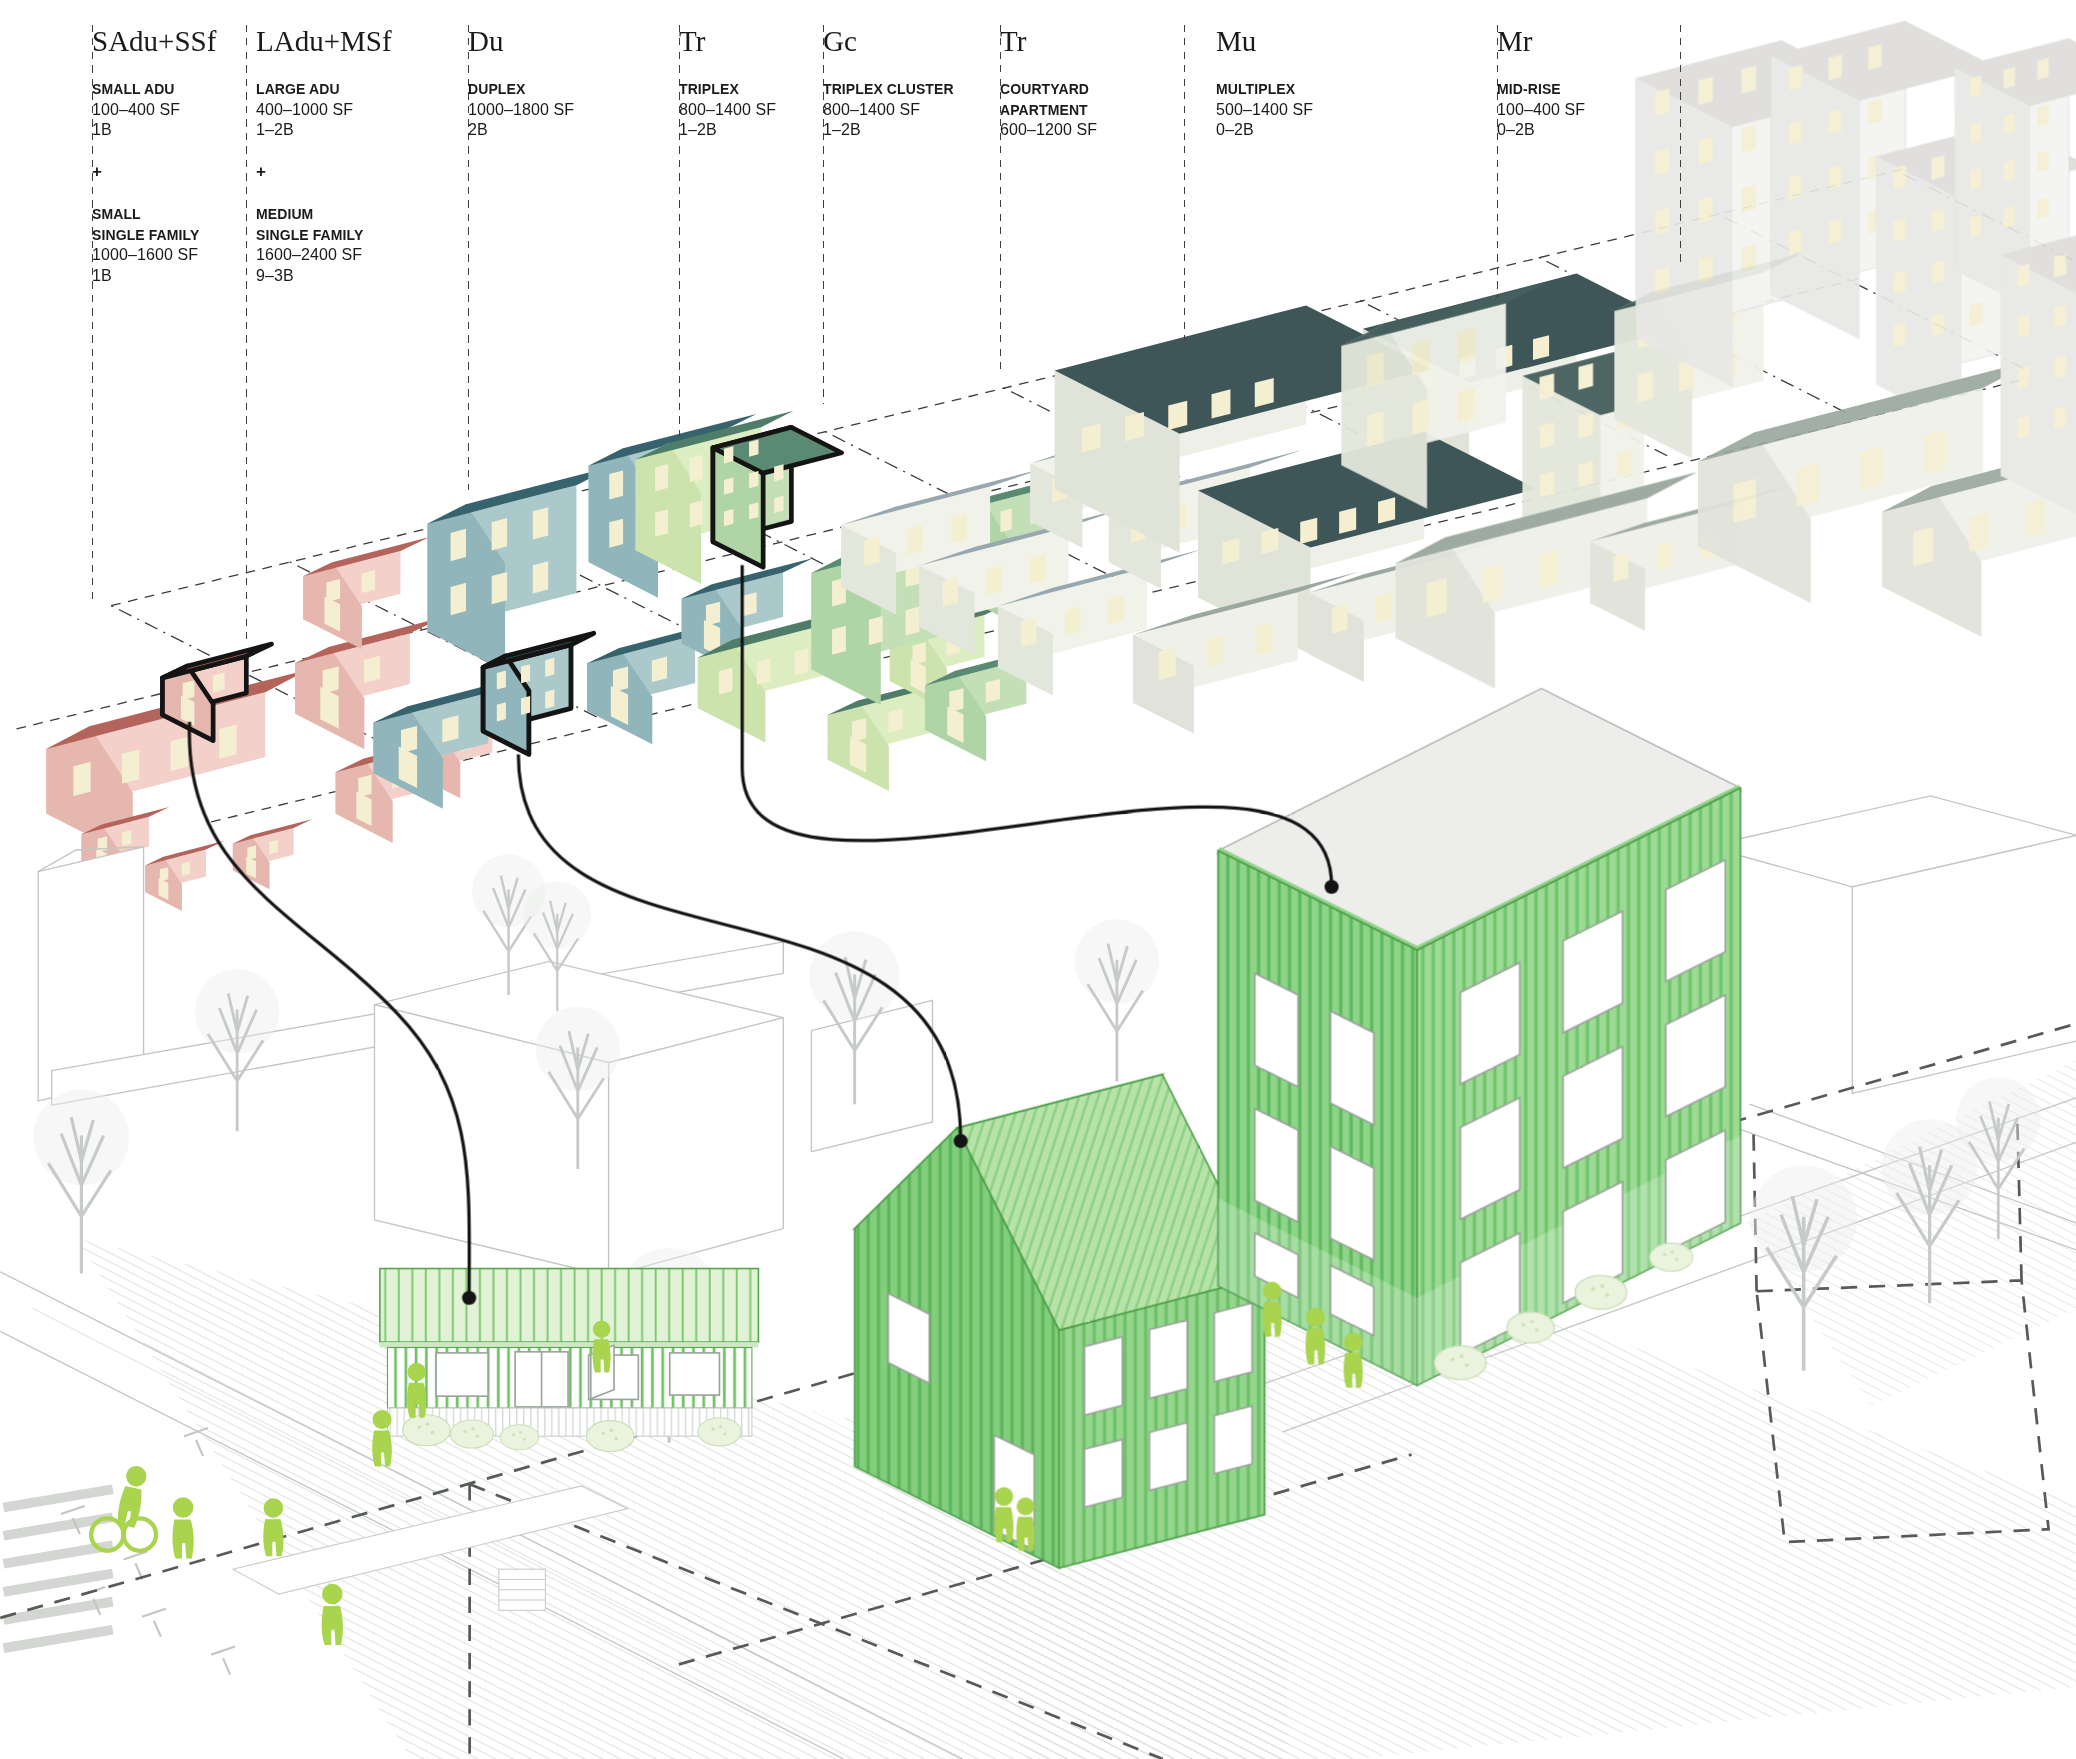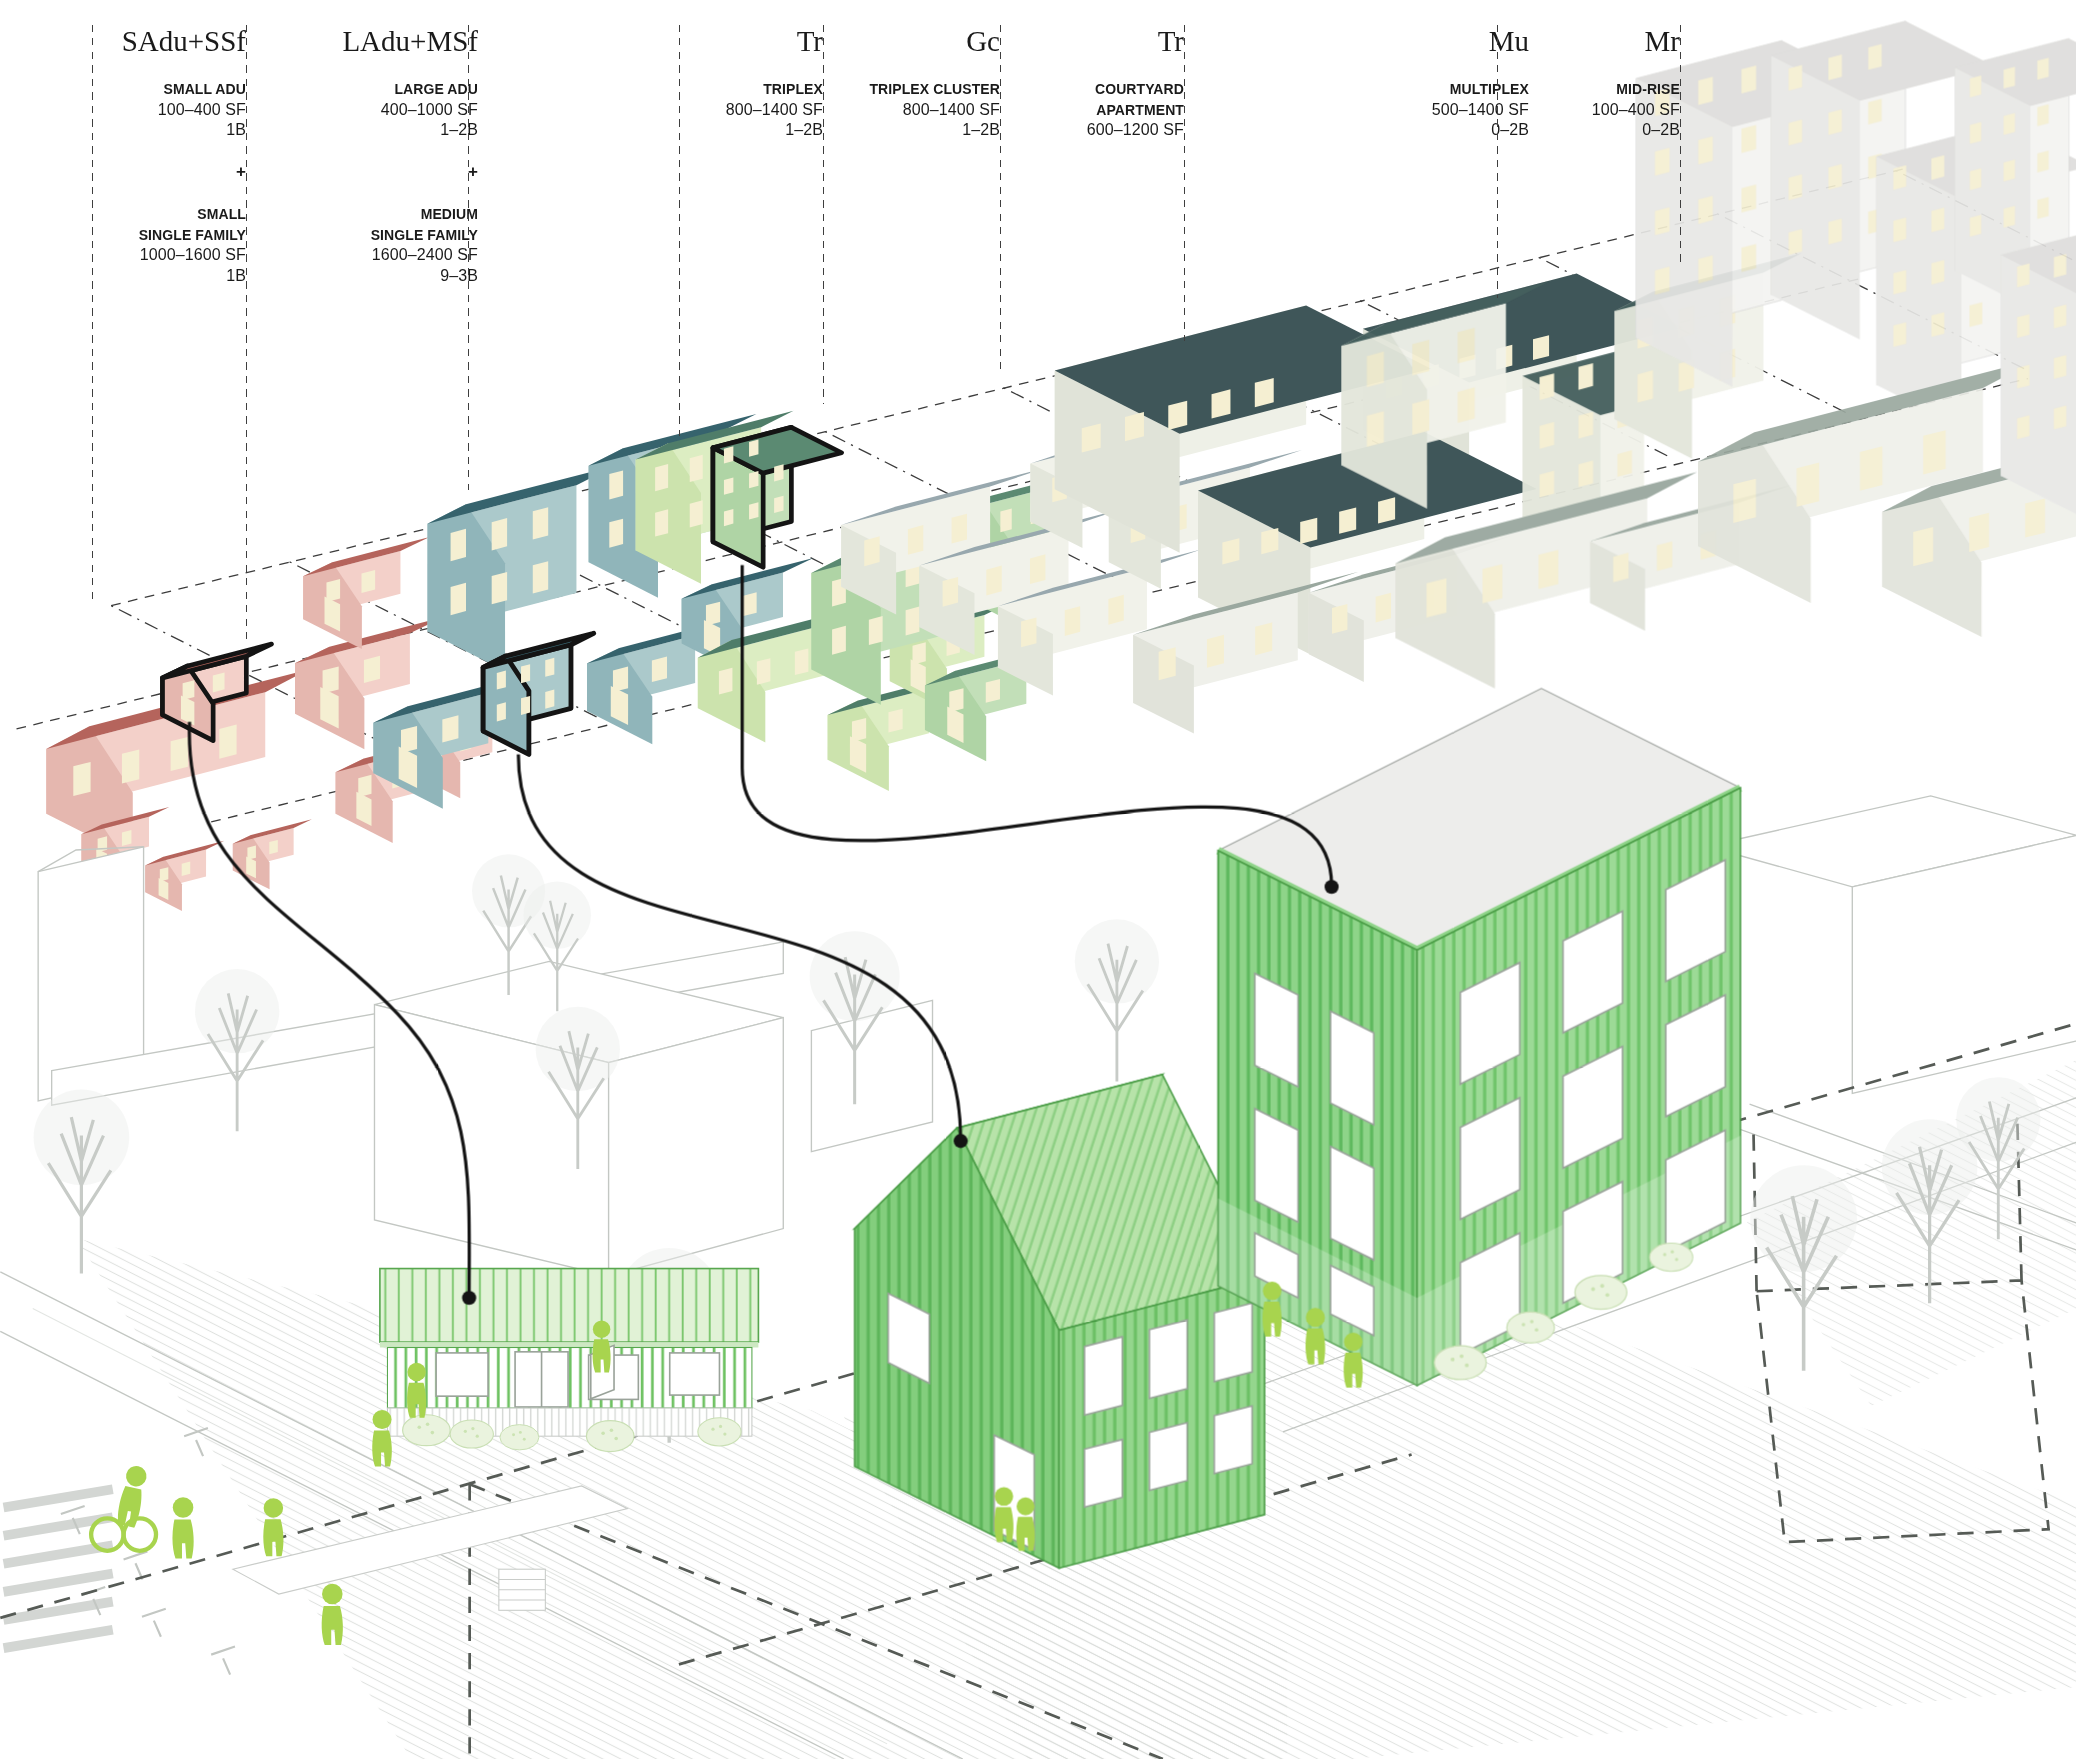--- a/index.html
+++ b/index.html
@@ -1,20 +1,20 @@
 <!DOCTYPE html>
 <html style="font-size:8.7px"><head>
 <meta charset="utf-8">
 <style>
   html,body{margin:0;padding:0;}
   body{width:2077px;height:1759px;position:relative;background:#ffffff;overflow:hidden;
        font-family:"Liberation Sans",sans-serif;color:#1a1a1a;}
   #art{position:absolute;left:0;top:0;width:2077px;height:1759px;}
   .legend{position:absolute;left:0;top:0;width:2077px;height:379px;}
-  .legend-col{position:absolute;top:25px;text-align:right;}
+  .legend-col{position:absolute;top:25px;text-align:left;}
   .abbr{font-family:"Liberation Serif",serif;font-size:29px;line-height:1.12;margin-bottom:21.6px;font-weight:500;}
   .tname{font-weight:bold;font-size:14px;line-height:20.5px;white-space:pre-line;letter-spacing:0.1px;}
   .tline{font-size:16px;line-height:20.5px;letter-spacing:0.1px;}
   .plus{font-weight:bold;font-size:17px;line-height:20.5px;margin:21.6px 0;}
   .vdash{position:absolute;top:25px;width:1.3px;
          background:repeating-linear-gradient(180deg,#3e3e3e 0 7px,transparent 7px 13.5px);}
   
   .cRED{--w1:#f3d0c9;--w2:#e5b7af;--r:#b5645c;}
   .cTEA{--w1:#abc9cb;--w2:#90b5ba;--r:#36636d;}
   .cLGR{--w1:#dcedc2;--w2:#cce3ad;--r:#4f7d69;}
@@ -432,20 +432,28 @@
         <div class="tline">1–2B</div>
       </div>
       <div class="plus">+</div>
       <div class="grp">
         <div class="tname">MEDIUM
 SINGLE FAMILY</div>
         <div class="tline">1600–2400 SF</div>
         <div class="tline">9–3B</div>
       </div>
     </div>
+    <div class="legend-col" style="left: 468px; width: 211px;">
+      <div class="abbr">Du</div>
+      <div class="grp">
+        <div class="tname">DUPLEX</div>
+        <div class="tline">1000–1800 SF</div>
+        <div class="tline">2B</div>
+      </div>
+    </div>
     <div class="legend-col" style="left: 679px; width: 144px;">
       <div class="abbr">Tr</div>
       <div class="grp">
         <div class="tname">TRIPLEX</div>
         <div class="tline">800–1400 SF</div>
         <div class="tline">1–2B</div>
       </div>
     </div>
     <div class="legend-col" style="left: 823px; width: 177px;">
       <div class="abbr">Gc</div>

